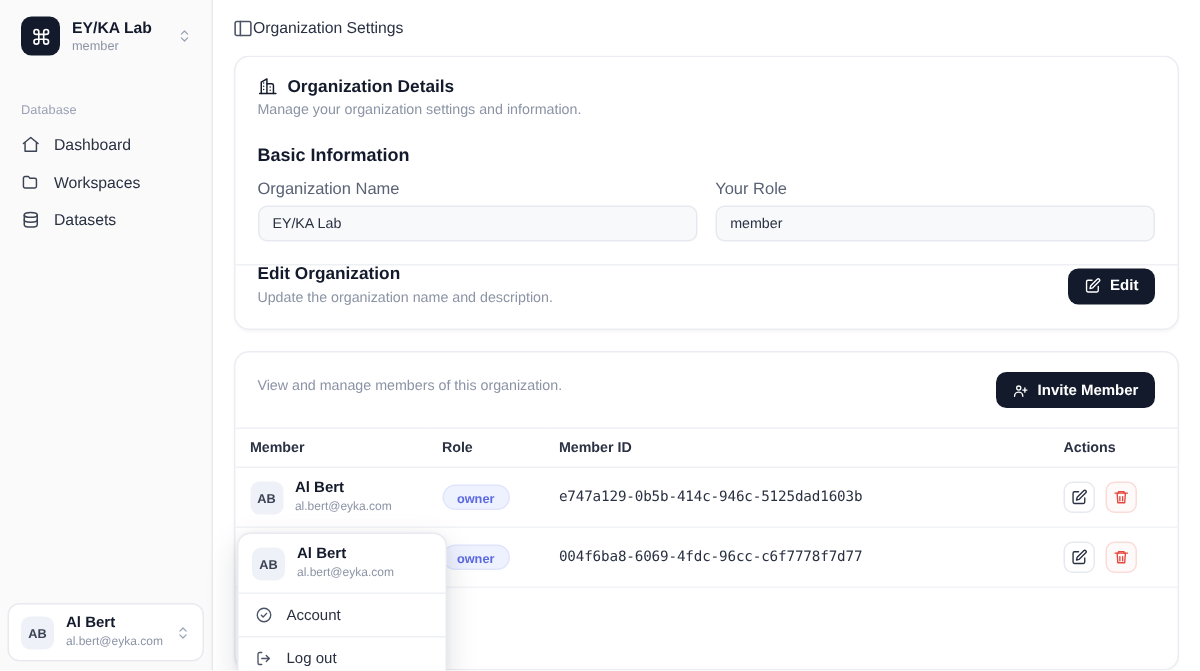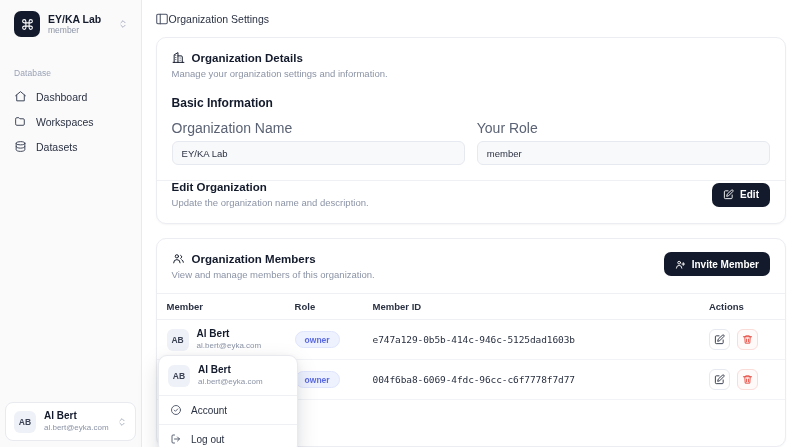--- a/index.html
+++ b/index.html
@@ -101,21 +101,21 @@
   .card-head-row { display: flex; align-items: flex-start; justify-content: space-between; gap: 10px; }
   .card-title { display: flex; align-items: center; gap: 7px; font-size: 11.5px; font-weight: 700; color: #131a2b; }
   .card-title .ti { width: 13px; height: 13px; color: #131a2b; display:flex; }
   .card-title .ti svg { width:13px; height:13px; display:block; }
   .card-sub { font-size: 9.5px; color: #8b93a5; margin-top: 4px; }
 
   .section-title { font-size: 12px; font-weight: 700; color: #131a2b; margin: 17px 0 10px 0; }
 
   .field-grid { display: flex; gap: 12px; }
   .field { flex: 1 1 0; min-width: 0; }
-  .field-label { font-size: 14px; color: #5a6274; margin-bottom: 5px; }
+  .field-label { font-size: 11px; color: #5a6274; margin-bottom: 5px; }
   .field-box {
     height: 24px; border: 1px solid #e6e9ef; border-radius: 6px;
     background: #f8f9fb; display: flex; align-items: center;
     padding: 0 9px; font-size: 9.5px; color: #2a3142;
   }
   .field-row { margin-top: 11px; }
 
   .split { height: 1px; background: #eef0f4; margin: 15px -15px 0 -15px; }
 
   .edit-row { display: flex; align-items: center; justify-content: space-between; gap: 12px; }
@@ -337,31 +337,20 @@
               <span>Edit</span>
             </button>
           </div>
 
         </div>
       </div>
 
       <div class="card members-card">
         <div class="members-head">
           <div>
-            <div class="card-title">
-              <span class="ti">
-                <svg viewBox="0 0 24 24" fill="none" stroke="currentColor" stroke-width="1.8" stroke-linecap="round" stroke-linejoin="round">
-                  <circle cx="9" cy="8" r="3"></circle>
-                    <path d="M3 20a6 6 0 0 1 12 0"></path>
-                  <path d="M16 6.2a3 3 0 0 1 0 5.6"></path>
-                    <path d="M18 14.3a5 5 0 0 1 3 4.7"></path>
-                </svg>
-              </span>
-              <span>Organization Members</span>
-            </div>
             <div class="card-sub">View and manage members of this organization.</div>
           </div>
           <button class="btn-dark">
             <span class="bi">
               <svg viewBox="0 0 24 24" fill="none" stroke="currentColor" stroke-width="2" stroke-linecap="round" stroke-linejoin="round">
                 <circle cx="9" cy="8" r="3"></circle>
                   <path d="M3 20a6 6 0 0 1 12 0"></path>
                   <path d="M18 8v6M15 11h6"></path>
               </svg>
             </span>

